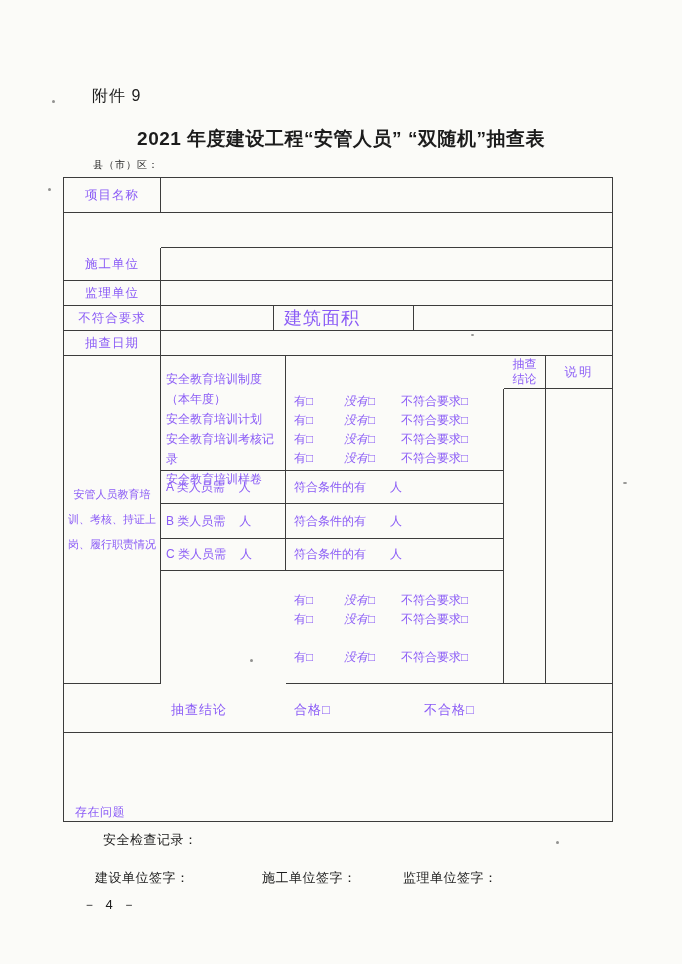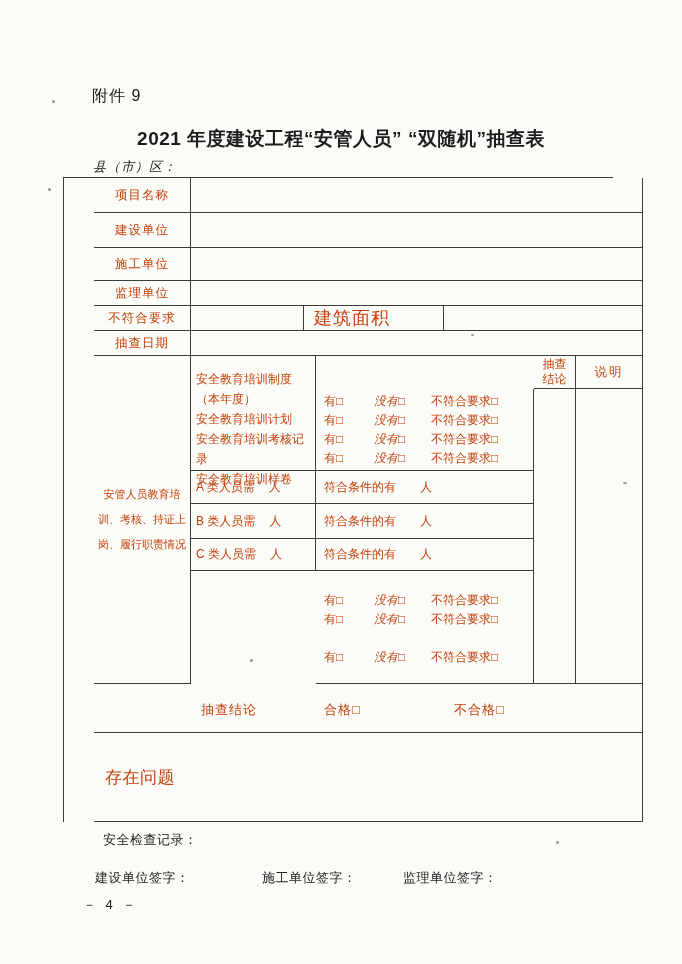--- a/index.html
+++ b/index.html
@@ -7,27 +7,27 @@
   body {
     position:relative;
     background:#fbfbf8;
     font-family:"Liberation Sans", sans-serif;
     color:#1c1c1c;
     overflow:hidden;
   }
   .attachment { position:absolute; left:92px; top:86px; font-size:16px; letter-spacing:1px; }
   .doc-title  { position:absolute; left:0; right:0; top:126px; text-align:center;
                 font-size:19px; font-weight:bold; letter-spacing:.5px; }
-  .region     { position:absolute; left:93px; top:158px; font-size:13px; letter-spacing:1px;font-style:italic; }
+  .region     { position:absolute; left:93px; top:158px; font-size:10px; letter-spacing:1px; }
 
   
   .tbl { position:absolute; left:63px; top:177px; width:550px; height:645px;
          border-top:1px solid #3c3c3c; border-left:1px solid #3c3c3c; }
   .cell { position:absolute; border-right:1px solid #3c3c3c; border-bottom:1px solid #3c3c3c;
-          font-size:12px; color:#c2410c;margin-left:30px; }
+          font-size:12px; color:#8b5cf6; }
   .lbl  { display:flex; align-items:center; justify-content:center; font-size:12.5px; letter-spacing:1px; }
   .lbl-left { display:flex; align-items:center; padding-left:10px; font-size:18px; letter-spacing:1px;text-align:center; }
 
   .side { display:flex; align-items:center; justify-content:center; text-align:center;
           padding:0 2px; font-size:11px; line-height:25px; }
   .hdr  { display:flex; align-items:center; justify-content:center; font-size:12.5px; letter-spacing:2px; }
   .hdr2 { display:flex; align-items:center; justify-content:center; }
   .hdr2 span { display:inline-block; width:26px; text-align:center; font-size:12px; line-height:15px; }
 
   .items  { padding:13px 0 0 5px; line-height:20px; font-size:12px; }
@@ -40,42 +40,41 @@
   .optline .o2 { display:inline-block; width:57px;font-style:italic; }
   .optline.skip { margin-top:19px; }
 
   .prow { display:flex; align-items:center; padding-left:5px; font-size:12px; }
   .prow .pu  { margin-left:14px; }
   .qrow { display:flex; align-items:center; padding-left:8px; font-size:12px; }
   .qrow .pu2 { margin-left:24px; }
 
   .concl { font-size:13px; letter-spacing:1px; }
   .concl span { position:absolute; top:17px; }
-  .prob  { display:flex; align-items:center; padding-left:11px; font-size:17px; letter-spacing:.5px; }
+  .prob  { display:flex; align-items:flex-end; padding-left:11px; font-size:12px; letter-spacing:.5px; }
 
   
   .sig   { position:absolute; font-size:13px; letter-spacing:.5px; }
   .pgnum { position:absolute; left:83px; top:896px; font-size:13px; letter-spacing:3px; }
 
   
   .speck { position:absolute; background:rgba(40,40,40,.5); border-radius:50%; }
 </style>
 </head>
 <body>
 
 <div class="attachment">附件 9</div>
 <div class="doc-title">2021 年度建设工程“安管人员” “双随机”抽查表</div>
 <div class="region">县（市）区：</div>
 
 <div class="tbl">
 
   <div class="cell lbl" style="left:0;top:0;width:97px;height:35px">项目名称</div>
   <div class="cell" style="left:97px;top:0;width:452px;height:35px"></div>
 
-  <div class="cell lbl" style="left:0;top:35px;width:97px;height:35px">建设单位</div>
   <div class="cell" style="left:97px;top:35px;width:452px;height:35px"></div>
 
   <div class="cell lbl" style="left:0;top:70px;width:97px;height:33px">施工单位</div>
   <div class="cell" style="left:97px;top:70px;width:452px;height:33px"></div>
 
   <div class="cell lbl" style="left:0;top:103px;width:97px;height:25px">监理单位</div>
   <div class="cell" style="left:97px;top:103px;width:452px;height:25px"></div>
 
   <div class="cell lbl" style="left:0;top:128px;width:97px;height:25px">不符合要求</div>
   <div class="cell" style="left:97px;top:128px;width:113px;height:25px"></div>

